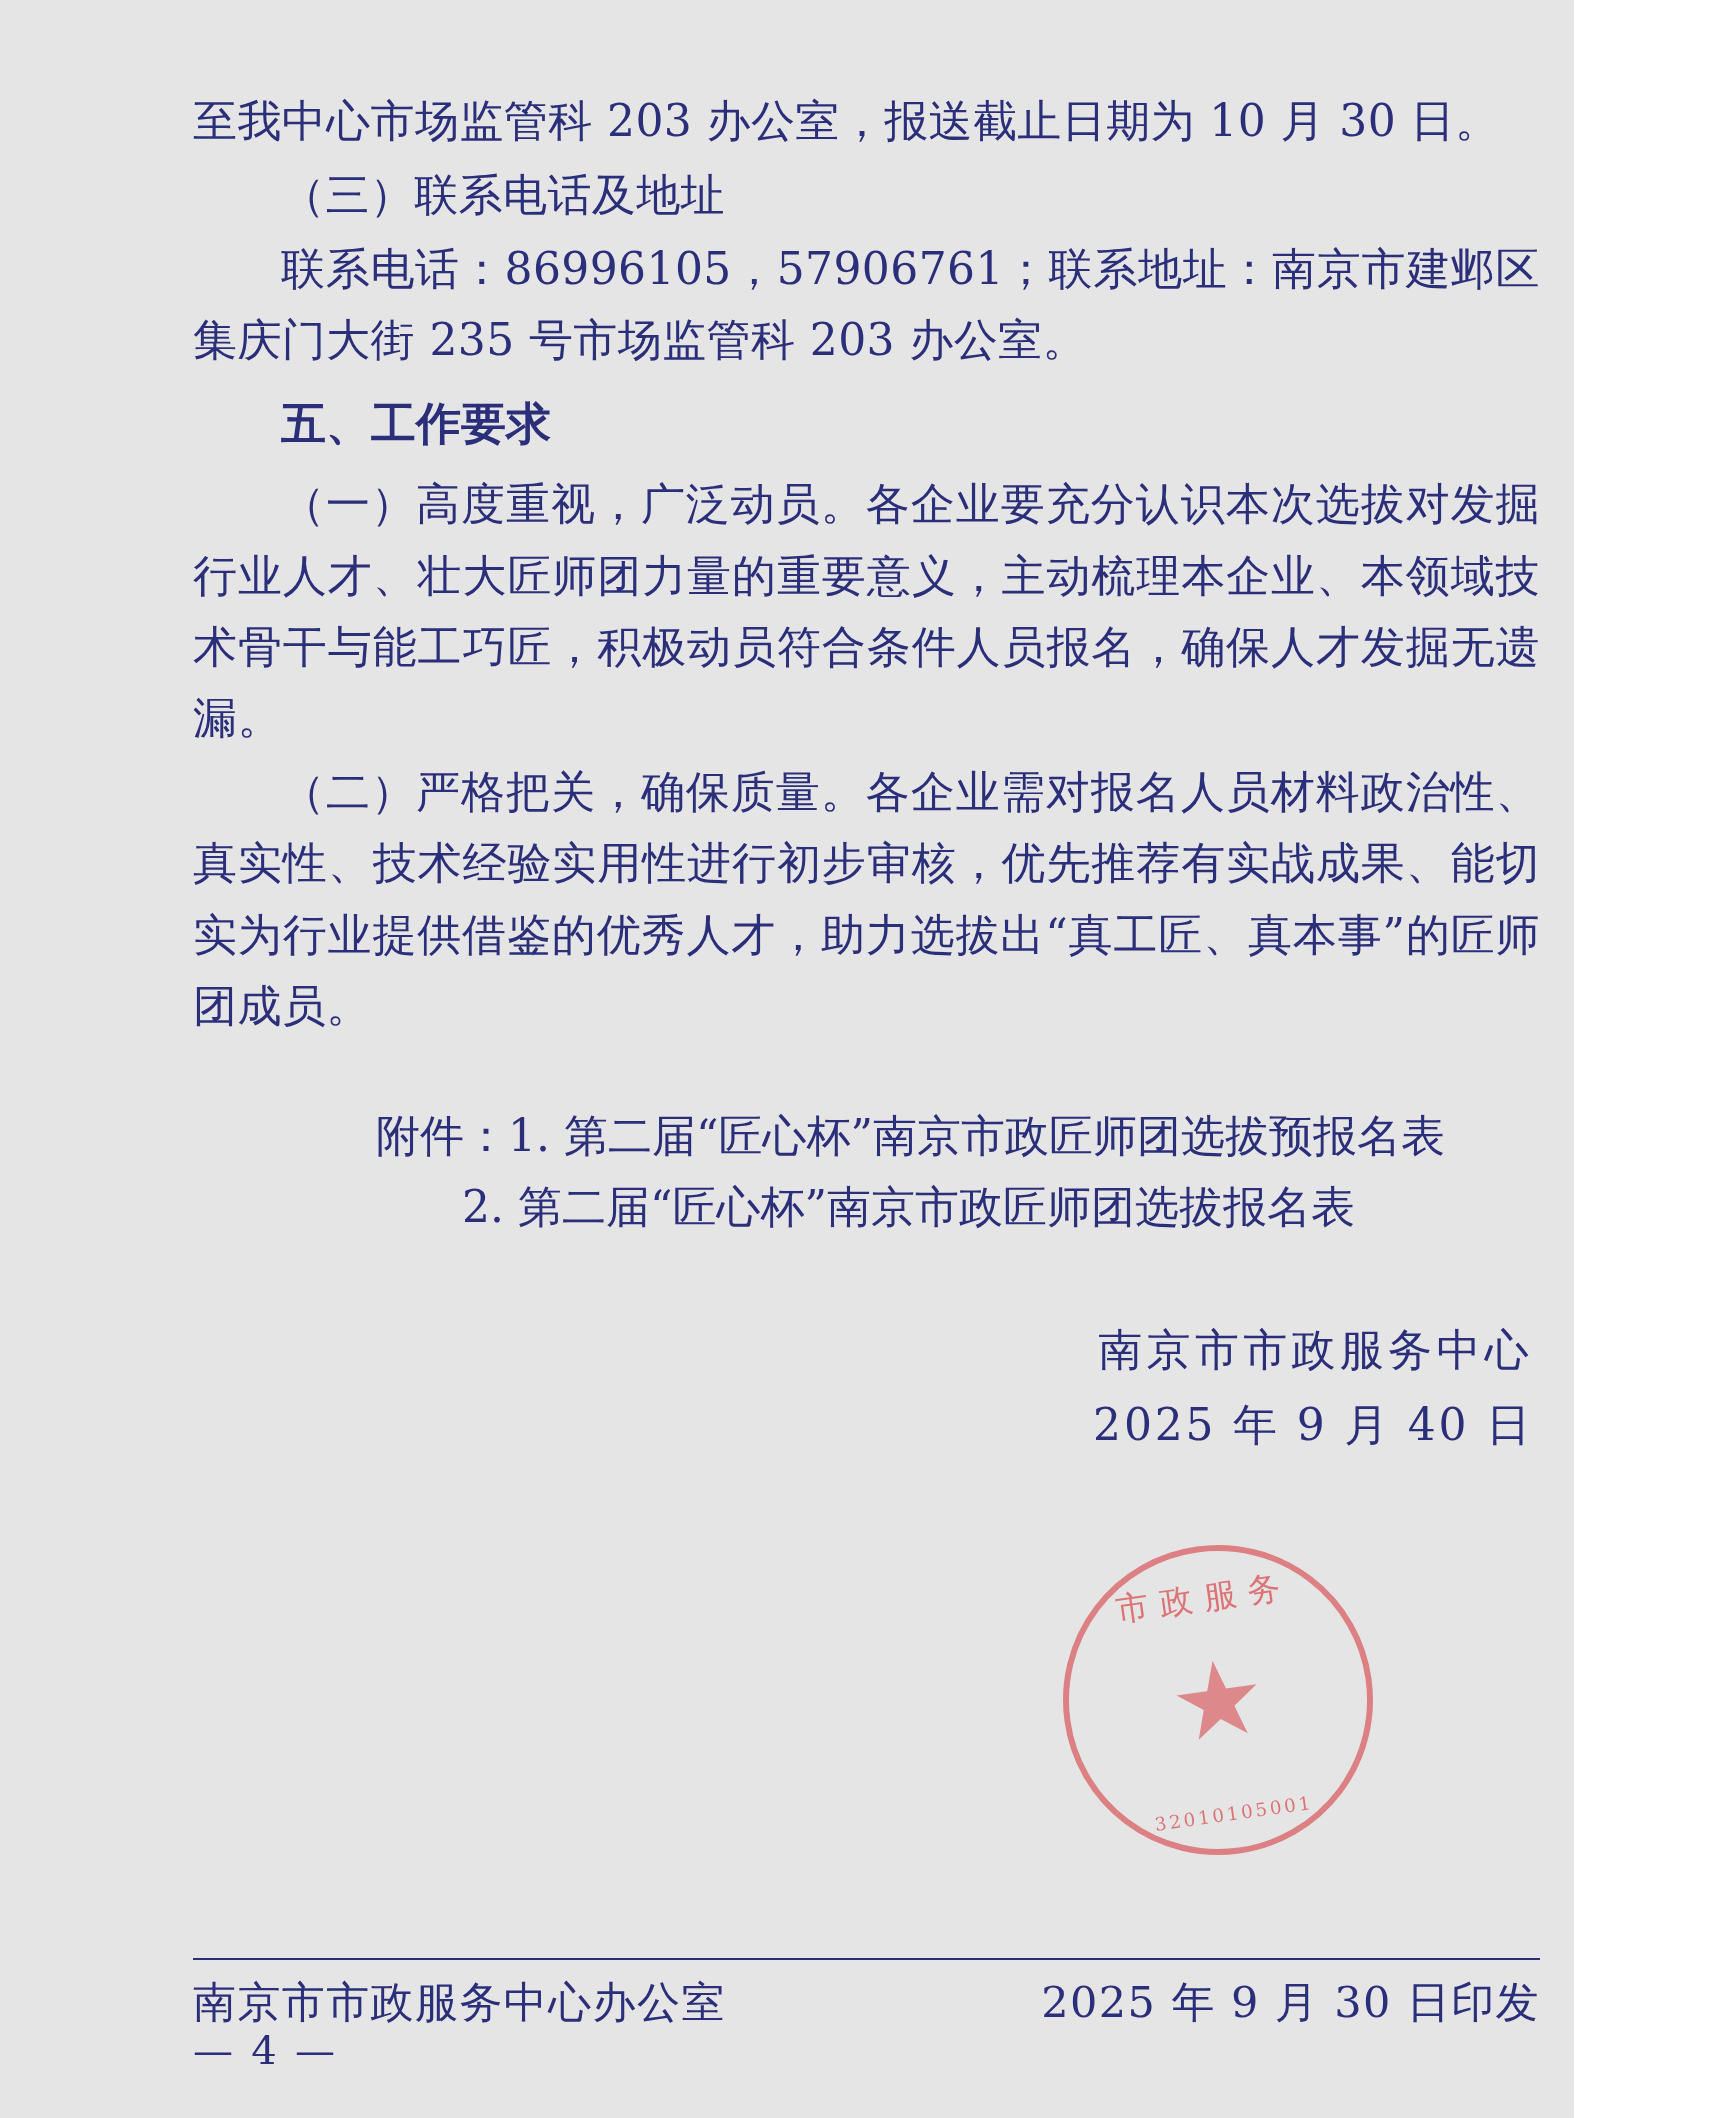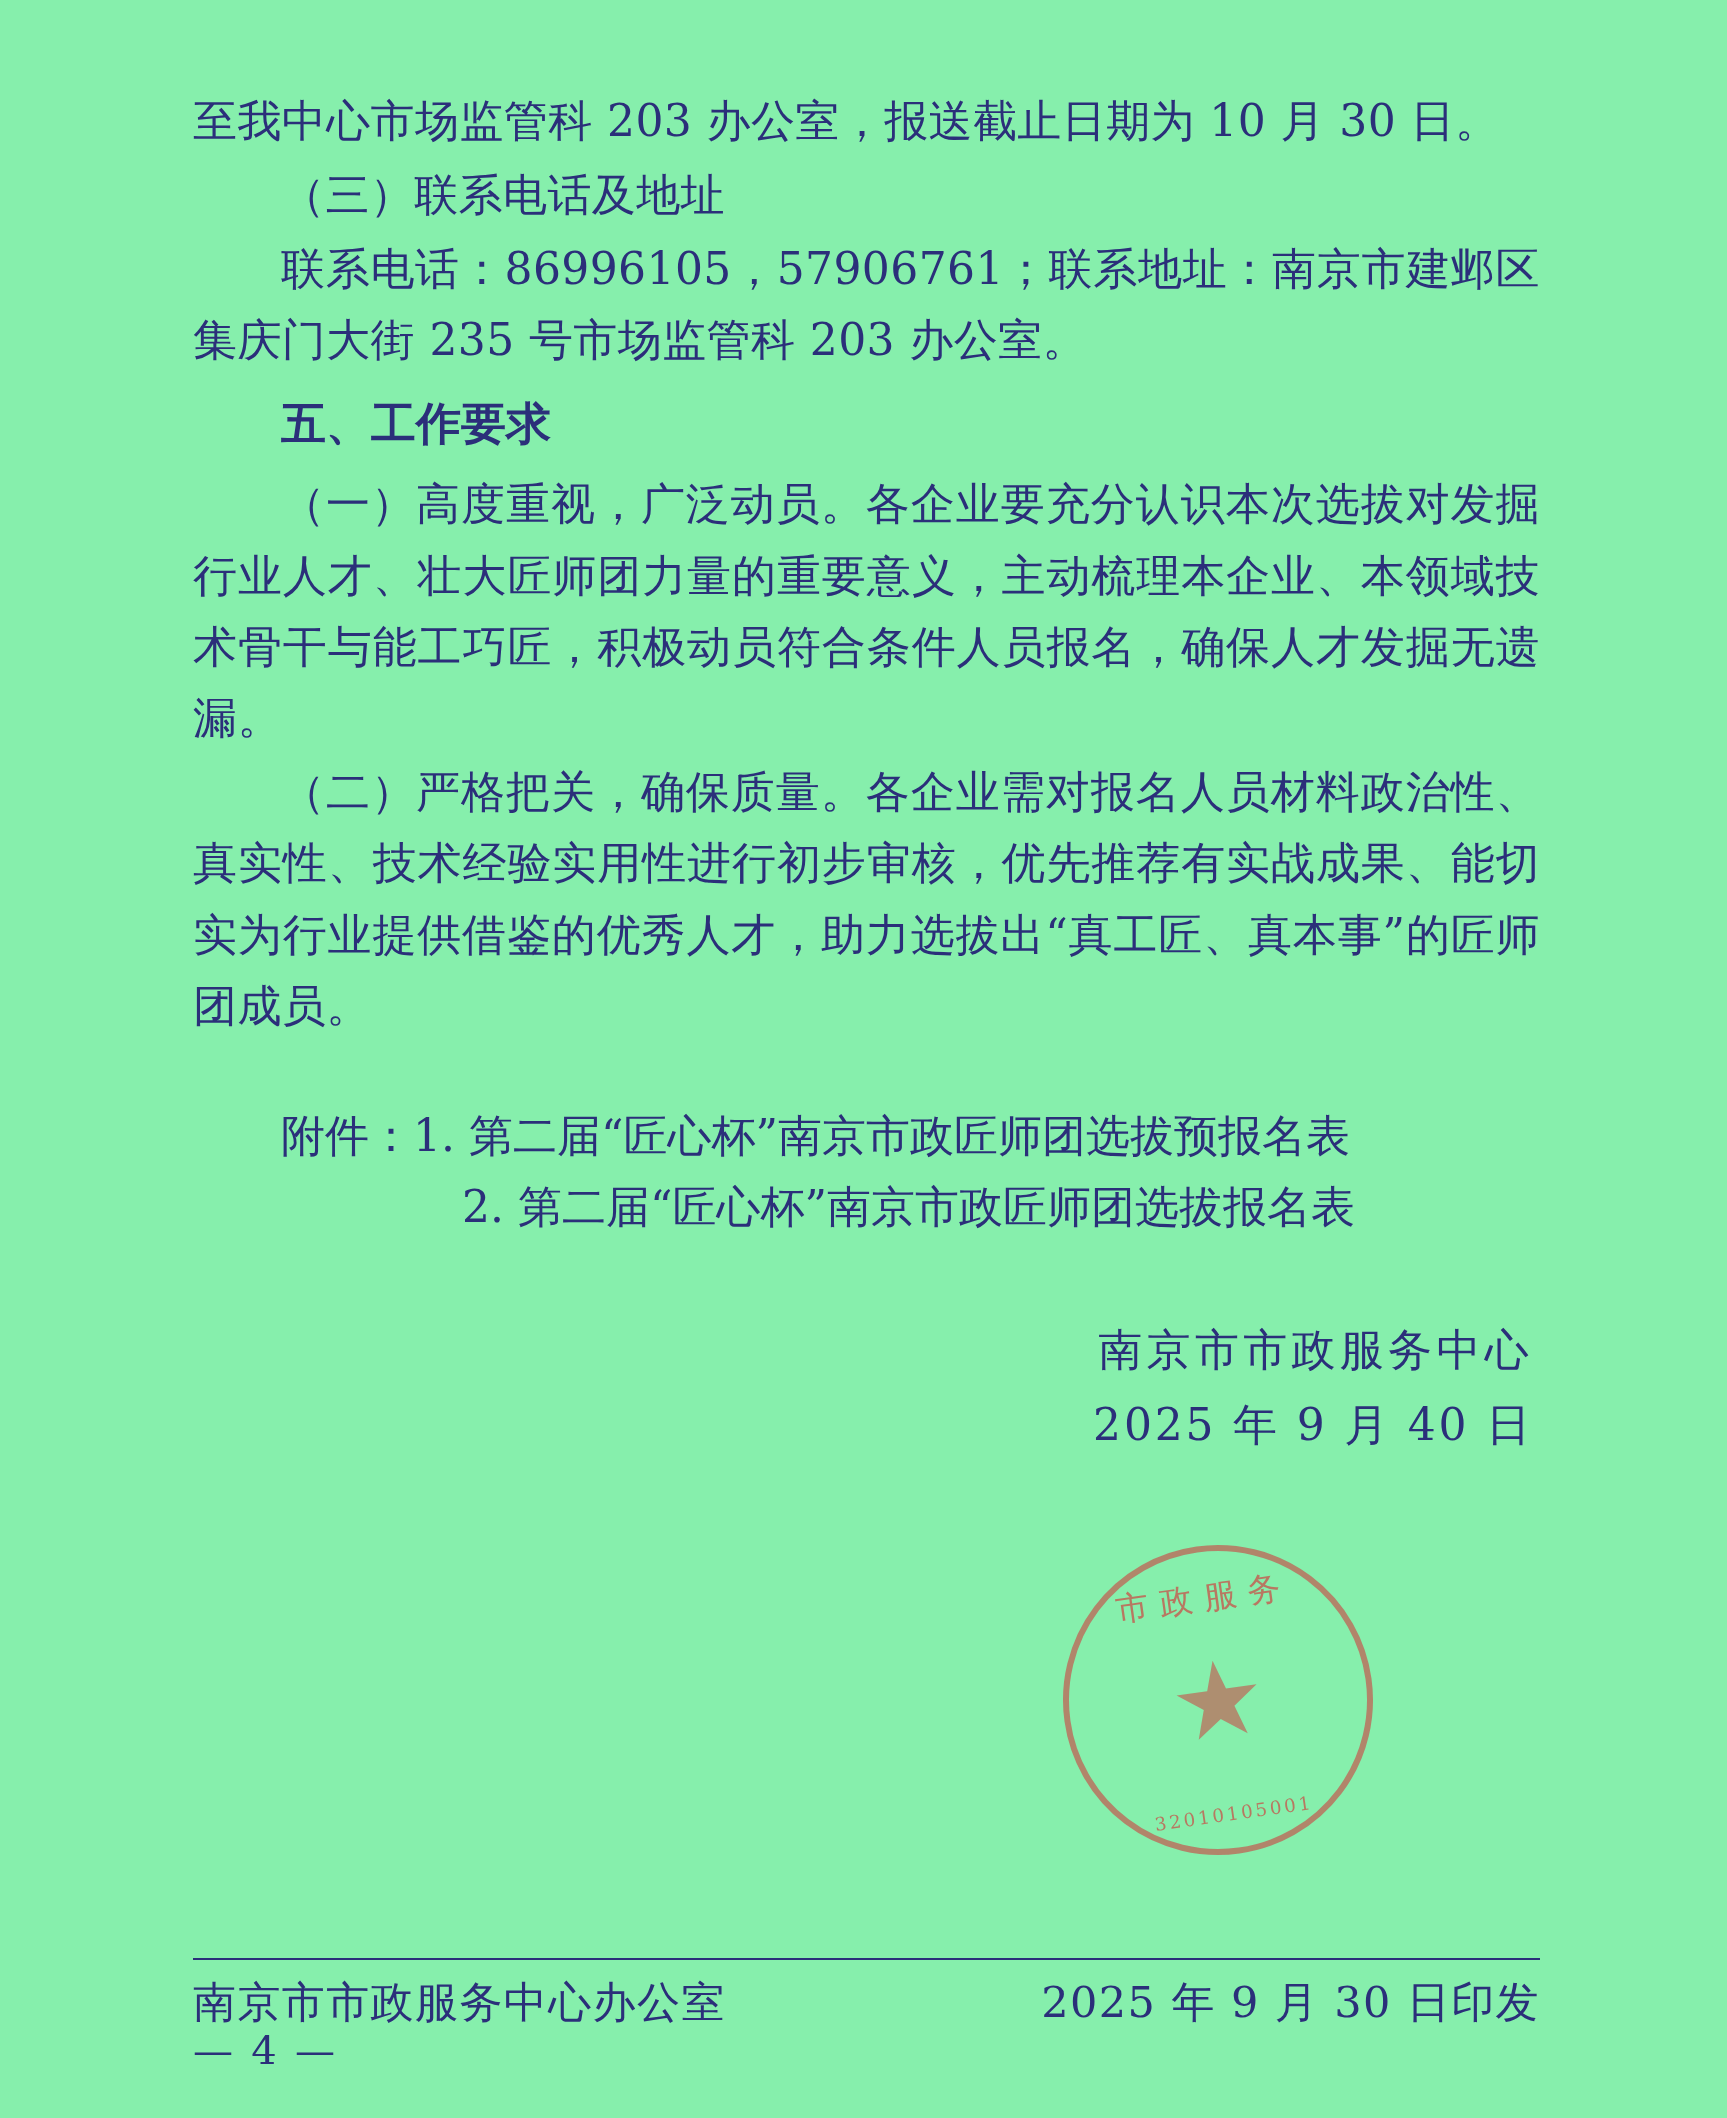--- a/index.html
+++ b/index.html
@@ -5,23 +5,23 @@
   html, body {
     margin: 0;
     padding: 0;
     background: #ffffff;
   }
   body {
     font-family: "DejaVu Serif", "Liberation Serif", serif;
   }
   .page {
     position: relative;
-    width: 1727px;
+    width: 1574px;
     height: 2119px;
-    background: #86efac;
+    background: #e5e5e5;
     overflow: hidden;
   }
   .content {
     position: absolute;
     left: 193px;
     top: 85px;
     width: 1347px;
   }
   .para {
     font-size: 44px;
@@ -45,21 +45,21 @@
     margin: 12.8px 0 7px 0;
   }
   .spacer-md { height: 28px; }
 
   .attach-block {
     margin-top: 28px;
     font-size: 44px;
     line-height: 1.62;
     color: #2b2f7a;
   }
-  .attach-line1 { text-indent: 88px; }
+  .attach-line1 { text-indent: 88px; text-align: center; }
   .attach-line2 { padding-left: 269px; }
 
   .signature {
     margin-top: 71px;
     text-align: right;
     font-size: 44px;
     line-height: 1.7;
     color: #2b2f7a;
     padding-right: 7px;
     position: relative;

